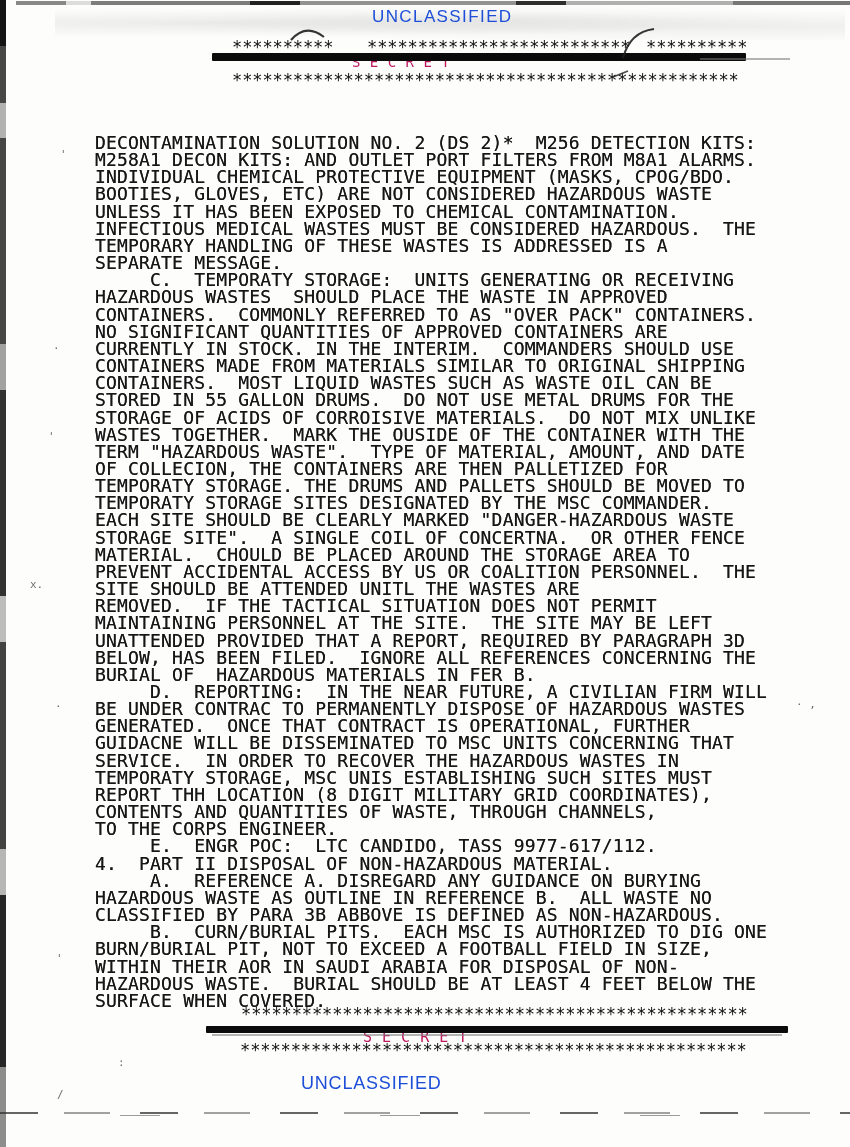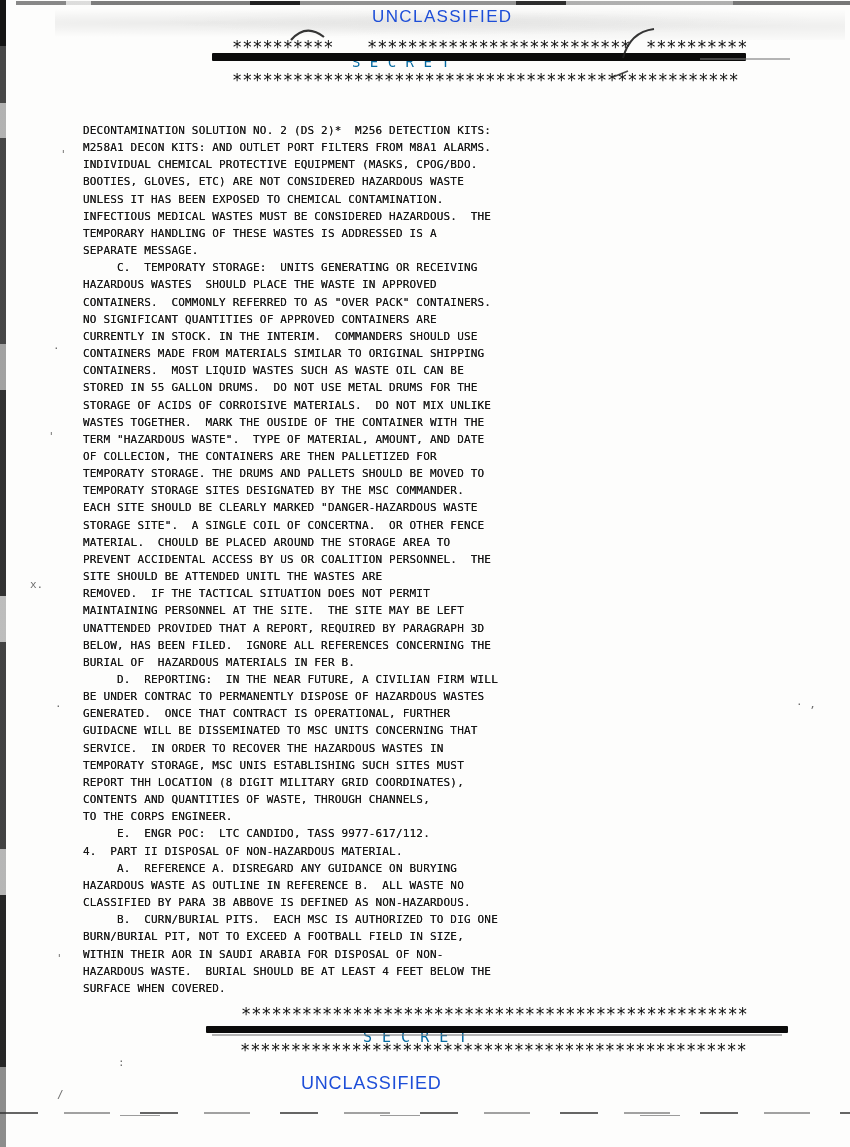--- a/index.html
+++ b/index.html
@@ -34,27 +34,27 @@
 
   
   .unclass{position:absolute;font-family:"Liberation Sans",sans-serif;color:#1d4ed8;}
   .unclass-top{left:372px;top:7px;font-size:17px;letter-spacing:1.4px;}
   .unclass-bottom{left:301px;top:1073px;font-size:18px;letter-spacing:.8px;}
 
   
   .stars{position:absolute;font-family:"DejaVu Sans Mono",monospace;font-size:17px;
          letter-spacing:-0.1px;color:#0f0f0f;white-space:pre;}
   .secret-text{position:absolute;font-family:"DejaVu Sans Mono",monospace;font-size:14px;
-         letter-spacing:.5px;color:#0369a1;white-space:pre;}
+         letter-spacing:.5px;color:#be185d;white-space:pre;}
   .redaction-bar{position:absolute;background:#0b0b0b;border-radius:1px;}
   .bar-underline{position:absolute;background:rgba(120,120,120,.55);}
 
   
-  .body-text{position:absolute;left:83px;top:122px;margin:0;
-    font-family:"DejaVu Sans Mono",monospace;font-size:11px;line-height:17.15px;
+  .body-text{position:absolute;left:83px;top:122px;margin:12px;
+    font-family:"DejaVu Sans Mono",monospace;font-size:18px;line-height:17.15px;
     letter-spacing:.18px;color:#161616;white-space:pre;
     text-shadow:0 0 .3px rgba(20,20,20,.8);}
 </style>
 </head>
 <body>
 
 <div class="page">
 
   <div class="abs left-strip"></div>
   <div class="abs top-line"></div>

